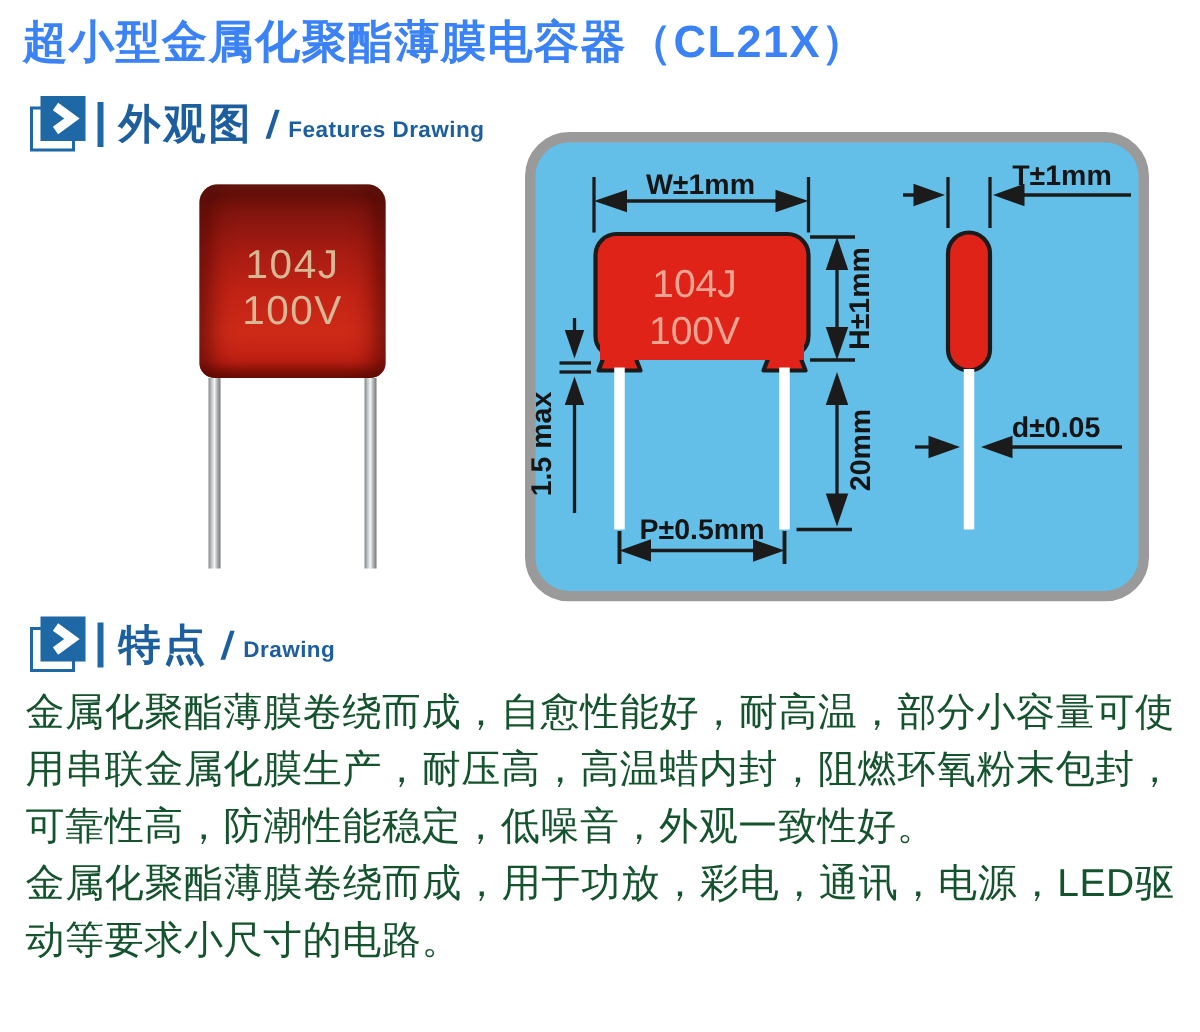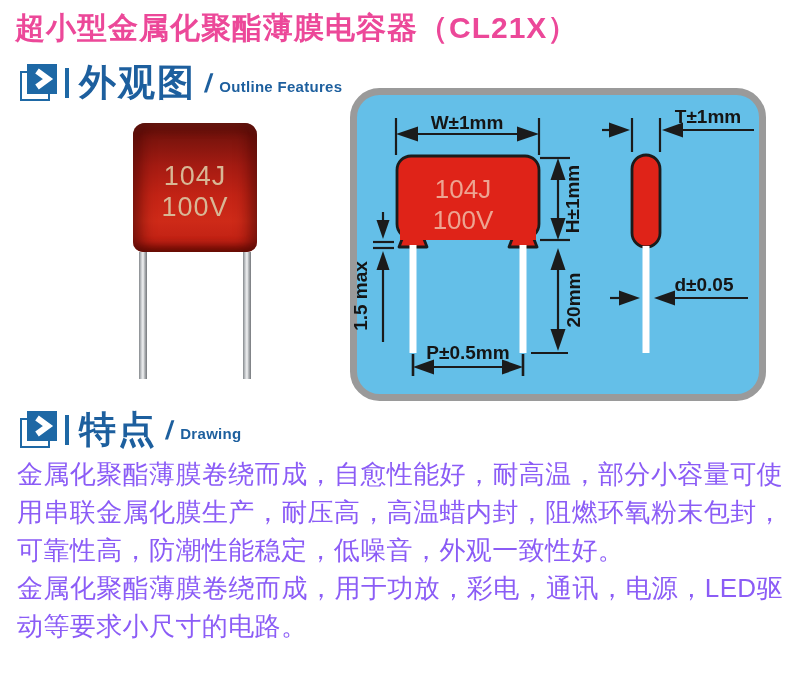--- a/index.html
+++ b/index.html
@@ -2,37 +2,37 @@
 <html><head>
 <meta charset="utf-8">
 <style>
   html,body{margin:0;padding:0;background:#ffffff;}
   body{font-family:"Liberation Sans","DejaVu Sans",sans-serif;}
   .page{position:relative;width:800px;height:688px;background:#fff;overflow:hidden;}
 
   
   .page-title{
     position:absolute;left:15px;top:8px;width:770px;
-    font-size:30px;font-weight:bold;color:#ec4899;letter-spacing:1px;
+    font-size:30px;font-weight:bold;color:#3b82f6;letter-spacing:1px;
   }
 
   
   .sec-hdr{position:absolute;left:20px;display:flex;align-items:center;height:42px;}
   .sec-icon{position:relative;width:38px;height:38px;flex:0 0 38px;}
   .icon-ghost{
     position:absolute;left:0;top:7px;width:26px;height:26px;
     border:2.5px solid #1e68a5;background:transparent;
   }
   .icon-square{
     position:absolute;left:7px;top:0;width:30px;height:30px;background:#1e68a5;
     display:flex;align-items:center;justify-content:center;
   }
   .icon-square svg{display:block;}
   .sec-bar{width:4px;height:30px;background:#1e68a5;margin-left:7px;}
-  .sec-zh{font-size:37px;font-weight:bold;color:#1d5f9e;margin-left:10px;letter-spacing:2px;}
+  .sec-zh{font-size:28px;font-weight:bold;color:#1d5f9e;margin-left:10px;letter-spacing:2px;}
   .sec-slash{font-size:26px;font-weight:bold;color:#1d5f9e;margin:0 7px 0 9px;transform:skewX(-8deg);}
   .sec-en{font-size:15px;font-weight:bold;color:#1d5f9e;margin-top:6px;letter-spacing:0.3px;}
   .hdr-outline{top:62px;}
   .hdr-features{top:409px;}
 
   
   .cap-photo{position:absolute;left:0;top:0;}
   .cap-body{
     position:absolute;left:133px;top:123px;width:124px;height:129px;
     border-radius:12px 12px 10px 10px;
@@ -52,21 +52,21 @@
 
   
   .panel{position:absolute;left:350px;top:88px;width:416px;height:313px;}
   .panel svg{display:block;}
   .dim-label{font-family:"Liberation Sans","DejaVu Sans",sans-serif;font-size:19px;font-weight:bold;fill:#151515;}
   .mark-label{font-family:"Liberation Sans","DejaVu Sans",sans-serif;font-size:26px;fill:#eda491;}
 
   
   .features-text{
     position:absolute;left:17px;top:455px;width:766px;
-    font-size:26px;line-height:38px;color:#8b5cf6;
+    font-size:26px;line-height:38px;color:#14532d;
     text-align:justify;letter-spacing:0.4px;
   }
   .features-text p{margin:0;}
 </style>
 </head>
 <body>
 
 <div class="page">
 
   <div class="page-title">超小型金属化聚酯薄膜电容器（CL21X）</div>
@@ -76,21 +76,21 @@
       <span class="icon-ghost"></span>
       <span class="icon-square">
         <svg width="30" height="30" viewBox="0 0 30 30">
           <polyline points="10,7 21,15 10,23" fill="none" stroke="#ffffff" stroke-width="6"></polyline>
         </svg>
       </span>
     </span>
     <span class="sec-bar"></span>
     <span class="sec-zh">外观图</span>
     <span class="sec-slash">/</span>
-    <span class="sec-en">Outline Features</span>
+    <span class="sec-en">Features Drawing</span>
   </div>
 
   <div class="cap-photo">
     <div class="cap-body">
       <div class="cap-mark">
         <div>104J</div>
         <div>100V</div>
       </div>
     </div>
     <div class="cap-lead lead-left"></div>

